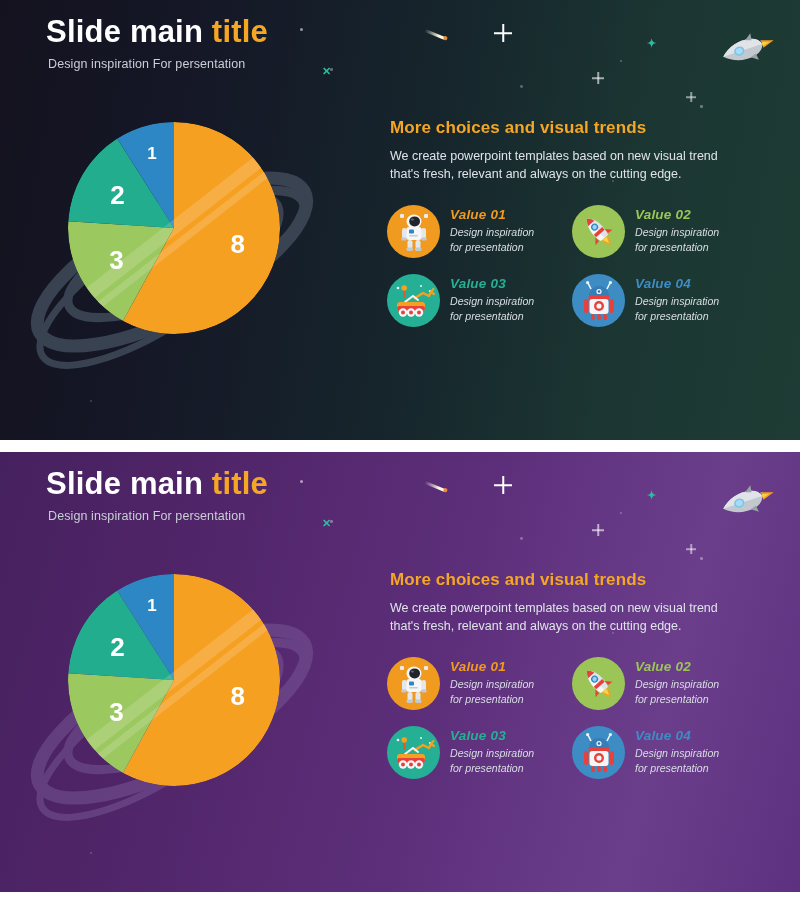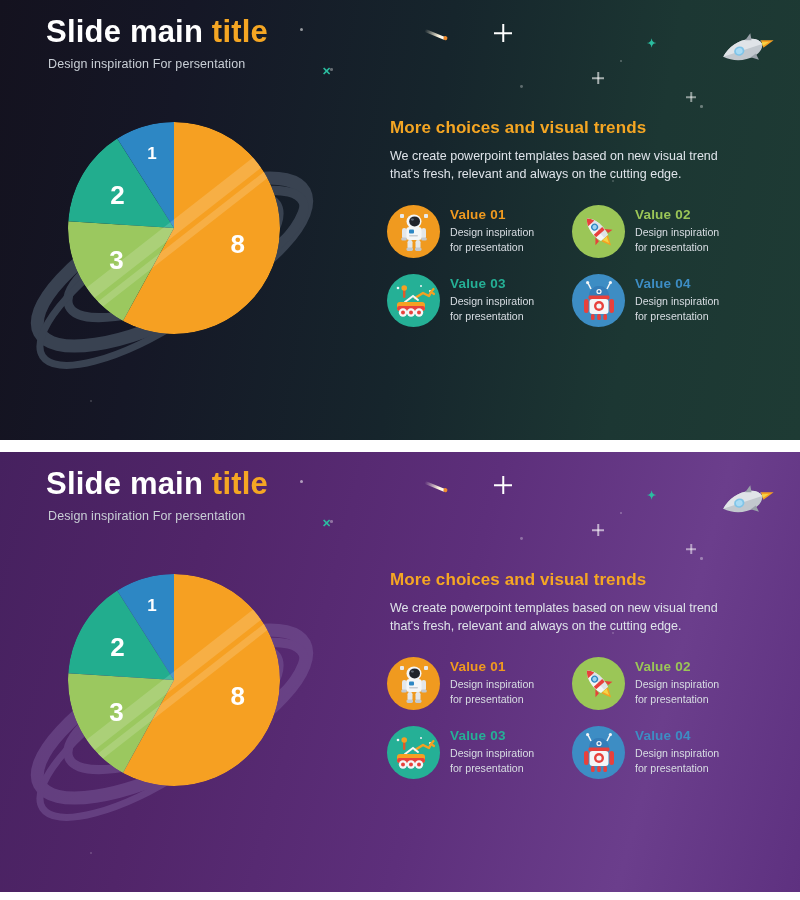--- a/index.html
+++ b/index.html
@@ -77,21 +77,21 @@
   .pie-gloss i {
     position: absolute; background: rgba(255,255,255,.16);
     transform: rotate(-38deg); transform-origin: center;
   }
 
   
   .content { position: absolute; left: 390px; top: 118px; width: 392px; }
   .content-title { font-size: 17px; font-weight: bold; color: #f5a623; letter-spacing: .1px; }
   .content-body { margin-top: 9px; font-size: 12.5px; line-height: 18px; color: #dfe4ea; }
 
-  .values { position: absolute; left: 387px; top: 205px; width: 400px; }
+  .values { position: absolute; left: 387px; top: 205px; width: 400px; font-style: italic; }
   .val-grid { display: grid; grid-template-columns: 185px 185px; gap: 16px 0px; }
   .val { display: flex; align-items: flex-start; gap: 10px; }
   .val-badge {
     flex: 0 0 auto; width: 53px; height: 53px; border-radius: 50%;
     display: flex; align-items: center; justify-content: center;
   }
   .val-text { padding-top: 2px; }
   .val-title { font-size: 13.5px; font-weight: bold; letter-spacing: .2px; }
   .val-desc { margin-top: 3px; font-size: 10.6px; line-height: 14.5px; color: #d8dde3; }
 </style>

